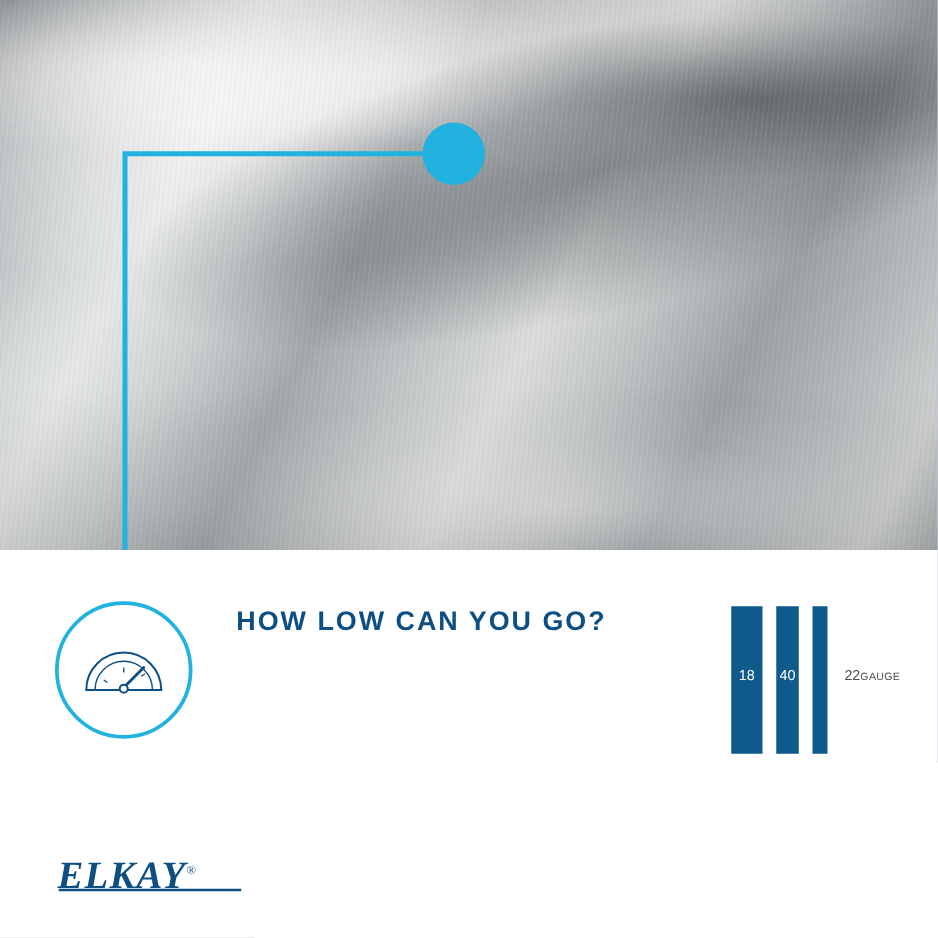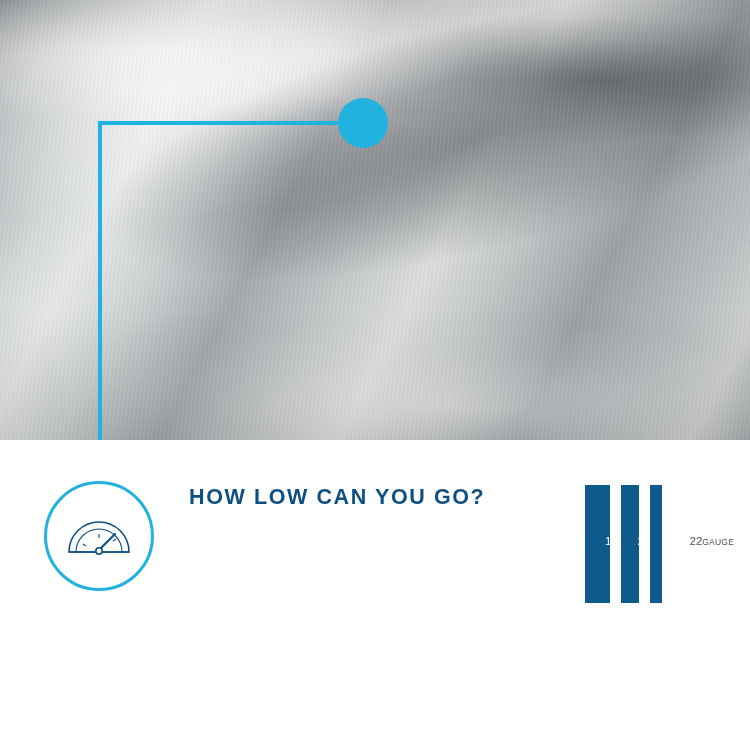--- a/index.html
+++ b/index.html
@@ -196,21 +196,20 @@
   .bar-18 { left: 0px; width: 25px; background: #0e5a8a; }
   .bar-20 { left: 36px; width: 18px; background: #0e5a8a; }
   .bar-22 { left: 65px; width: 12px; background: #0e5a8a; }
   .bar-label {
     position: absolute;
     top: 50px;
     font-size: 11.5px;
     color: #ffffff;
     text-align: center;
     font-family: "Liberation Sans", sans-serif;
-    margin-left: 14px;
   }
   .lbl-18 { left: 0px; width: 25px; }
   .lbl-20 { left: 36px; width: 18px; }
   .lbl-22 {
     left: 81px;
     width: 54px;
     color: #4a4f54;
     text-align: right;
     white-space: nowrap;
   }
@@ -286,19 +285,23 @@
     </div>
 
     <div class="headline">HOW LOW CAN YOU GO?</div>
 
 
     <div class="bars">
       <div class="bar bar-18"></div>
       <div class="bar bar-20"></div>
       <div class="bar bar-22"></div>
       <div class="bar-label lbl-18">18</div>
-      <div class="bar-label lbl-20">20</div>
+      <div class="bar-label lbl-20">40</div>
       <div class="bar-label lbl-22"><span>22</span><span class="gauge-word">GAUGE</span></div>
     </div>
   </div>
 
+  <div class="logo">
+    <div class="logo-text"><span>ELKAY</span><span class="logo-reg">®</span></div>
+    <div class="logo-underline"></div>
+  </div>
 
 </div>
 
 </body></html>

